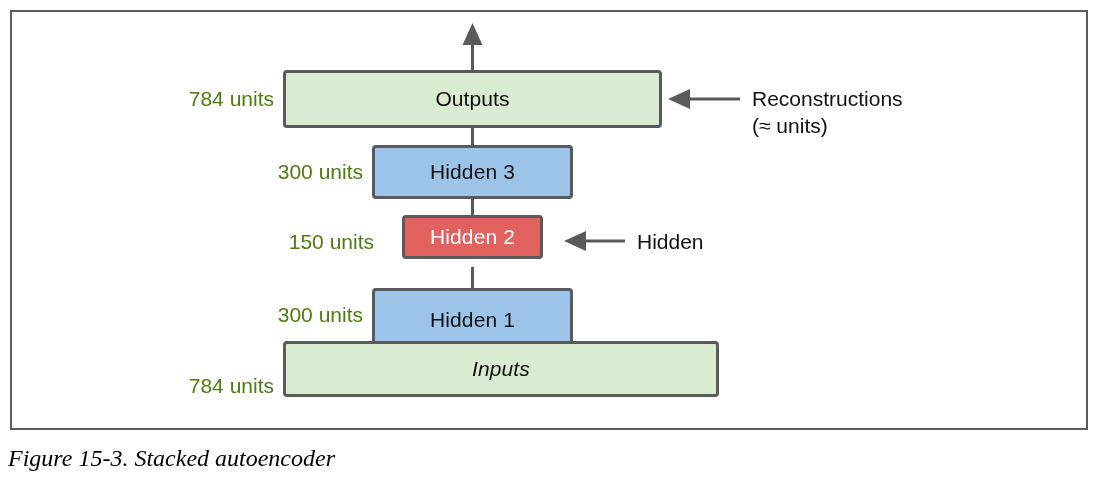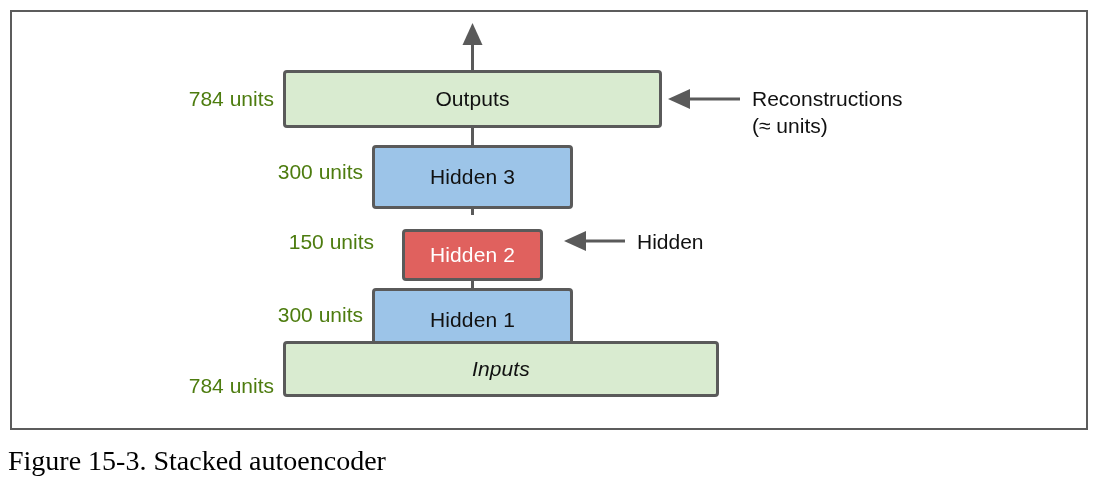--- a/index.html
+++ b/index.html
@@ -48,22 +48,22 @@
     font-size: 21px;
     color: #111111;
     letter-spacing: 0.1px;
     z-index: 3;
   }
   .layer-box.green { background: #d9ebd0; }
   .layer-box.blue  { background: #9cc4e8; }
   .layer-box.red   { background: #e0615e; color: #ffffff; }
 
   #box-outputs  { left: 283px; top: 70px;  width: 379px; height: 58px; }
-  #box-hidden3  { left: 372px; top: 145px; width: 201px; height: 64px; }
-  #box-hidden2  { left: 402px; top: 229px; width: 141px; height: 52px; }
+  #box-hidden3  { left: 372px; top: 145px; width: 201px; height: 54px; }
+  #box-hidden2  { left: 402px; top: 215px; width: 141px; height: 44px; }
   #box-hidden1  { left: 372px; top: 288px; width: 201px; height: 64px; }
   #box-inputs   { left: 283px; top: 341px; width: 436px; height: 56px; font-style: italic; }
 
   
   .unit-label {
     position: absolute;
     font-size: 21px;
     color: #4d7c0f;
     text-align: right;
     white-space: nowrap;
@@ -96,21 +96,22 @@
     z-index: 1;
     pointer-events: none;
   }
 
   
   #caption {
     position: absolute;
     left: 8px;
     top: 445px;
     font-family: "Liberation Serif", serif;
-    font-size: 28px;
+    font-style: italic;
+    font-size: 24px;
     color: #000000;
     white-space: nowrap;
   }
 </style>
 </head>
 <body>
 
 <div id="figure-frame"></div>
 
 <div id="diagram">

